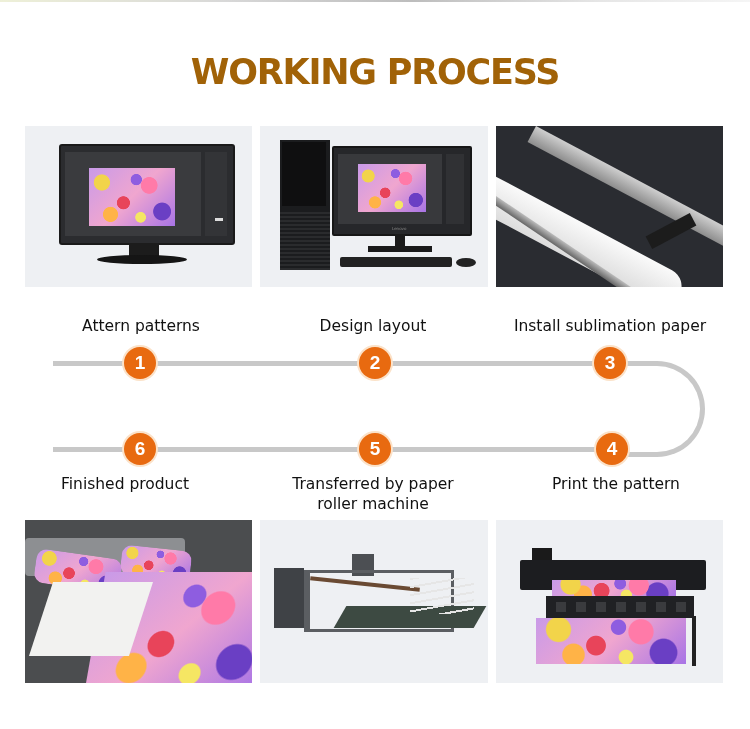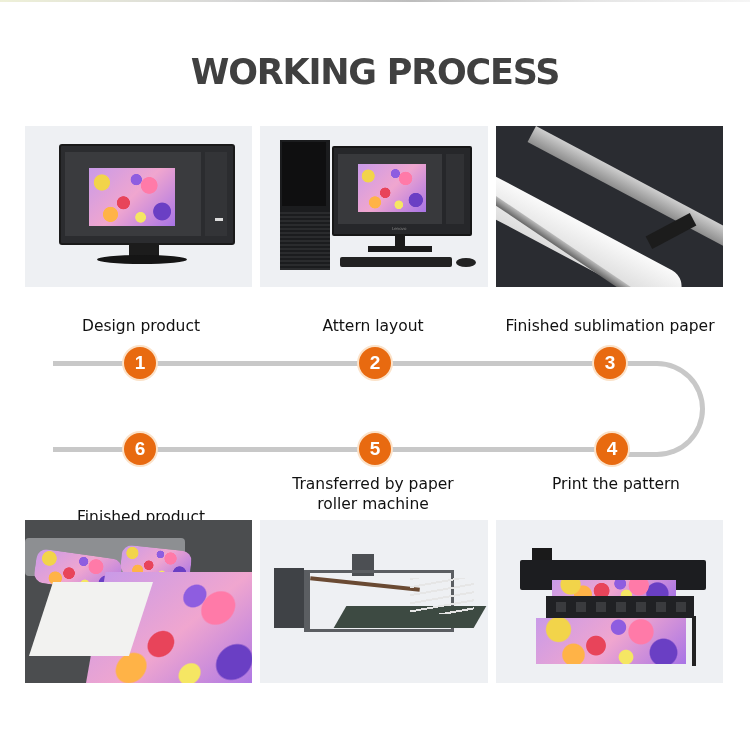--- a/index.html
+++ b/index.html
@@ -2,21 +2,21 @@
 <html><head>
 <meta charset="utf-8">
 <style>
   html, body { margin: 0; padding: 0; background: #ffffff; }
   body { width: 750px; height: 729px; position: relative; overflow: hidden;
          font-family: "DejaVu Sans", "Liberation Sans", sans-serif; color: #111; }
   .topbar { position: absolute; left: 0; top: 0; width: 750px; height: 2px;
             background: linear-gradient(90deg, #eef0d8 0%, #d8d8d8 30%, #bdbdbd 55%, #e6e6e6 80%, #f5f5f5 100%); }
   .title { position: absolute; left: 0; top: 52px; width: 750px; text-align: center;
            font-family: "DejaVu Sans", sans-serif; font-weight: bold; font-size: 35px;
-           letter-spacing: -1.2px; color: #404040; }
+           letter-spacing: -1.2px; color: #a16207; }
   .panel { position: absolute; overflow: hidden; background: #eef0f3; }
   .p1 { left: 25px;  top: 126px; width: 227px; height: 161px; }
   .p2 { left: 260px; top: 126px; width: 228px; height: 161px; }
   .p3 { left: 496px; top: 126px; width: 227px; height: 161px; background: #2a2c31; }
   .p4 { left: 25px;  top: 520px; width: 227px; height: 163px; background: #4b4d4f; }
   .p5 { left: 260px; top: 520px; width: 228px; height: 163px; }
   .p6 { left: 496px; top: 520px; width: 227px; height: 163px; }
   .floral { background:
       radial-gradient(circle at 15% 25%, #f2d44a 0 9%, transparent 10%),
       radial-gradient(circle at 40% 60%, #e8445a 0 10%, transparent 11%),
@@ -70,36 +70,36 @@
   <div class="abs" style="left:196px;top:132px;width:20px;height:9px;background:#222;border-radius:50%;"></div>
 </div>
 
 <div class="panel p3">
   <div class="abs" style="left:-20px;top:40px;width:240px;height:38px;background:linear-gradient(180deg,#fafafa,#dcdcdc);transform:rotate(28deg);transform-origin:left top;border-radius:18px;"></div>
   <div class="abs" style="left:40px;top:0;width:240px;height:18px;background:linear-gradient(180deg,#cfcfcf,#8d8d8d);transform:rotate(28deg);transform-origin:left top;"></div>
   <div class="abs" style="left:0;top:70px;width:220px;height:8px;background:linear-gradient(180deg,#bbb,#666);transform:rotate(34deg);transform-origin:left top;"></div>
   <div class="abs" style="left:150px;top:98px;width:50px;height:14px;background:#1c1c1c;transform:rotate(-28deg);"></div>
 </div>
 
-<div class="label" style="left:40px;top:316px;width:202px;">Design product</div>
-<div class="label" style="left:272px;top:316px;width:202px;">Attern layout</div>
-<div class="label" style="left:494px;top:316px;width:232px;">Finished sublimation paper</div>
+<div class="label" style="left:40px;top:316px;width:202px;">Attern patterns</div>
+<div class="label" style="left:272px;top:316px;width:202px;">Design layout</div>
+<div class="label" style="left:494px;top:316px;width:232px;">Install sublimation paper</div>
 
 <div class="track" style="left:53px;top:361px;width:562px;"></div>
 <div class="curve"></div>
 <div class="track" style="left:53px;top:447px;width:562px;"></div>
 
 <div class="step" style="left:124px;top:347px;">1</div>
 <div class="step" style="left:359px;top:347px;">2</div>
 <div class="step" style="left:594px;top:347px;">3</div>
 <div class="step" style="left:596px;top:433px;">4</div>
 <div class="step" style="left:359px;top:433px;">5</div>
 <div class="step" style="left:124px;top:433px;">6</div>
 
-<div class="label" style="left:40px;top:474px;width:202px;margin-top:33px;">Finished product</div>
+<div class="label" style="left:24px;top:474px;width:202px;">Finished product</div>
 <div class="label" style="left:272px;top:474px;width:202px;">Transferred by paper</div>
 <div class="label" style="left:272px;top:494px;width:202px;">roller machine</div>
 <div class="label" style="left:510px;top:474px;width:212px;text-align:center;">Print the pattern</div>
 
 <div class="panel p4">
   <div class="abs" style="left:0;top:18px;width:160px;height:38px;background:#8d8f92;border-radius:4px;"></div>
   <div class="abs floral" style="left:10px;top:34px;width:86px;height:34px;border-radius:10px;transform:rotate(8deg);"></div>
   <div class="abs floral" style="left:96px;top:28px;width:70px;height:30px;border-radius:10px;transform:rotate(6deg);"></div>
   <div class="abs floral" style="left:70px;top:52px;width:170px;height:120px;transform:skewX(-10deg);"></div>
   <div class="abs" style="left:16px;top:62px;width:100px;height:74px;background:#f2f2f0;transform:skewX(-18deg);"></div>

